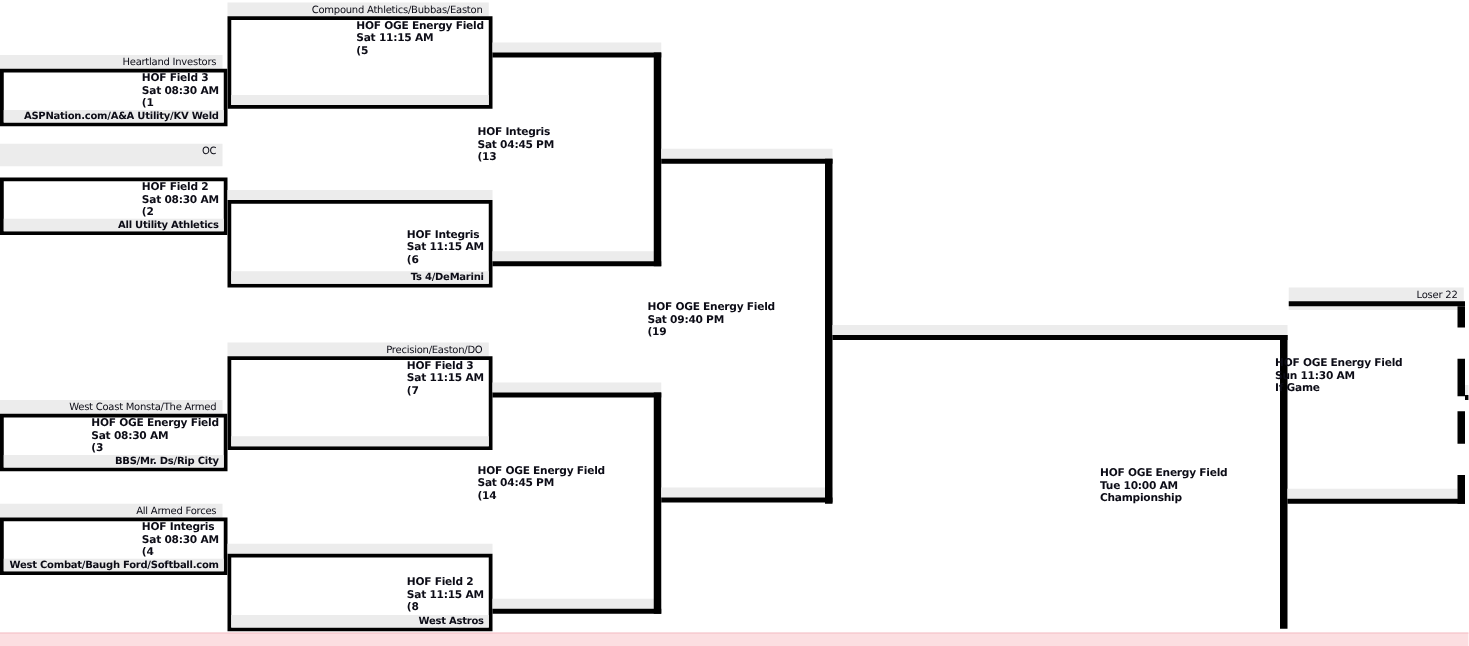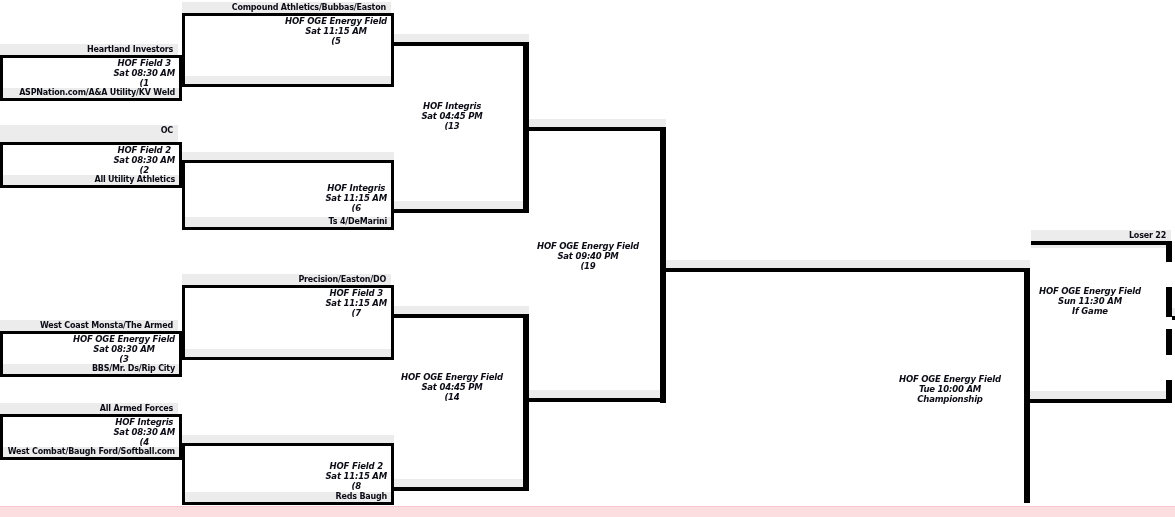--- a/index.html
+++ b/index.html
@@ -8,27 +8,27 @@
     --line:#000000;
     --pink:#fcdee1;
   }
   html,body{margin:0;padding:0;background:#fff;}
   #bracket{
     position:relative;width:1175px;height:517px;background:#fff;overflow:hidden;
     font-family:"DejaVu Sans","Liberation Sans",sans-serif;
   }
   .lbl{
     position:absolute;height:18px;background:var(--shade);color:var(--txt);
-    font-weight:bold;font-size:8px;line-height:11px;letter-spacing:-0.2px;
+    font-weight:normal;font-size:8px;line-height:11px;letter-spacing:-0.2px;
     text-align:right;padding-right:5px;white-space:nowrap;box-sizing:border-box;
   }
   .box{position:absolute;border:3px solid var(--line);background:#fff;box-sizing:border-box;}
   .gtxt{
     position:absolute;color:var(--txt);font-weight:bold;font-size:8.5px;line-height:10px;
-    letter-spacing:-0.2px;text-align:center;white-space:nowrap;font-style:italic;
+    letter-spacing:-0.2px;text-align:left;white-space:nowrap;
   }
   .gtxt div{height:10px;}
   .hl{position:absolute;height:4px;background:var(--line);}
   .vl{position:absolute;width:6px;background:var(--line);}
   .sh{position:absolute;height:8px;background:var(--shade);}
   .grow{position:absolute;left:0;right:0;bottom:0;height:8px;background:var(--shade);}
   .inlbl{
     position:absolute;left:0;right:0;bottom:0;height:10px;background:var(--shade);
     color:var(--txt);font-weight:bold;font-size:8px;line-height:10px;letter-spacing:-0.2px;
     text-align:right;padding-right:4px;white-space:nowrap;
@@ -53,21 +53,21 @@
   <div class="lbl" style="left:0;top:44px;width:178px">Heartland Investors</div>
   <div class="box" style="left:0;top:55px;width:182px;height:46px">
     <div class="gtxt" style="right:4px;top:0px">
       <div>HOF Field 3</div>
       <div>Sat 08:30 AM</div>
       <div>(1</div>
     </div>
     <div class="inlbl">ASPNation.com/A&amp;A Utility/KV Weld</div>
   </div>
 
-  <div class="lbl" style="left:0;top:125px;width:178px">OC</div>
+  <div class="lbl" style="left:0;top:115px;width:178px">OC</div>
   <div class="box" style="left:0;top:142px;width:182px;height:46px">
     <div class="gtxt" style="right:4px;top:0px">
       <div>HOF Field 2</div>
       <div>Sat 08:30 AM</div>
       <div>(2</div>
     </div>
     <div class="inlbl">All Utility Athletics</div>
   </div>
 
   <div class="sh" style="left:182px;top:152px;width:212px"></div>
@@ -110,21 +110,21 @@
     <div class="inlbl">West Combat/Baugh Ford/Softball.com</div>
   </div>
 
   <div class="sh" style="left:182px;top:435px;width:212px"></div>
   <div class="box" style="left:182px;top:443px;width:212px;height:62px">
     <div class="gtxt" style="right:4px;top:15px">
       <div>HOF Field 2</div>
       <div>Sat 11:15 AM</div>
       <div>(8</div>
     </div>
-    <div class="inlbl">Reds Baugh</div>
+    <div class="inlbl">West Astros</div>
   </div>
 
   <div class="sh" style="left:394px;top:34px;width:135px"></div>
   <div class="hl" style="left:394px;top:42px;width:135px"></div>
   <div class="sh" style="left:394px;top:201px;width:135px"></div>
   <div class="hl" style="left:394px;top:209px;width:135px"></div>
   <div class="vl" style="left:523px;top:42px;height:171px"></div>
 
   <div class="gtxt" style="left:382px;top:101px;width:140px">
     <div>HOF Integris</div>

